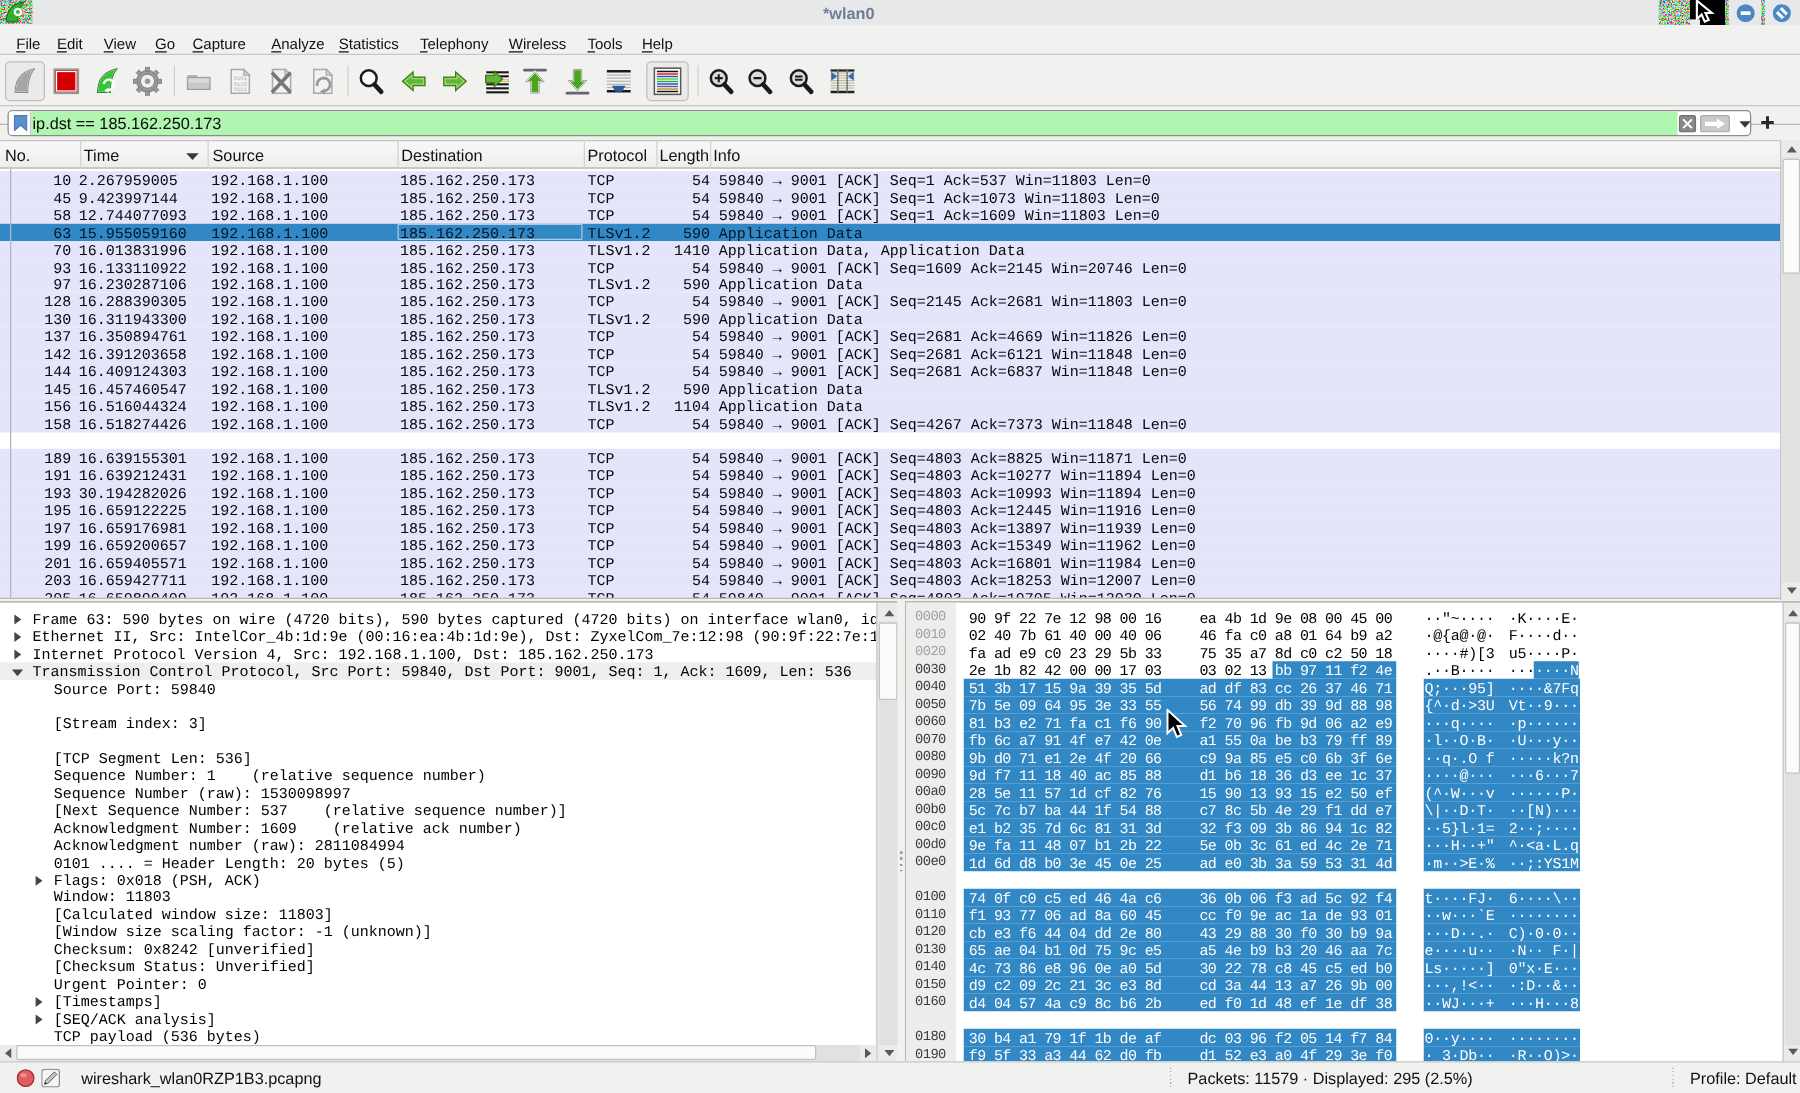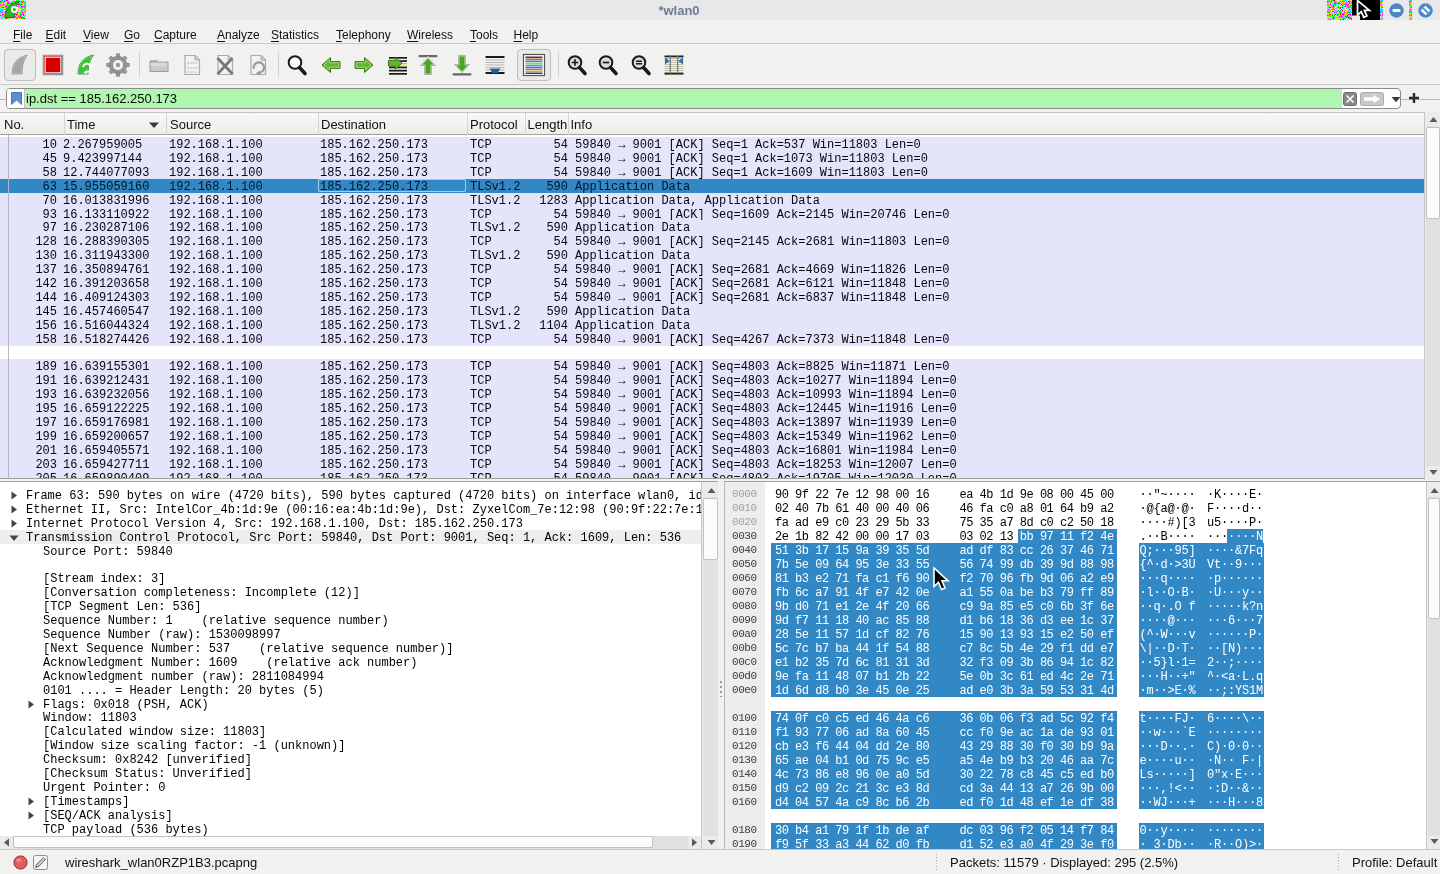--- a/index.html
+++ b/index.html
@@ -318,21 +318,21 @@
 <div id="plist" class="abs mono">
 <div class="prow" style="top:2.0px"><span class="pn">10</span><span class="pt">2.267959005</span><span class="ps">192.168.1.100</span><span class="pd">185.162.250.173</span><span class="pp">TCP</span><span class="pl">54</span><span class="pi">59840 → 9001 [ACK] Seq=1 Ack=537 Win=11803 Len=0</span>
 </div>
 <div class="prow" style="top:15.9px"><span class="pn">45</span><span class="pt">9.423997144</span><span class="ps">192.168.1.100</span><span class="pd">185.162.250.173</span><span class="pp">TCP</span><span class="pl">54</span><span class="pi">59840 → 9001 [ACK] Seq=1 Ack=1073 Win=11803 Len=0</span>
 </div>
 <div class="prow" style="top:29.8px"><span class="pn">58</span><span class="pt">12.744077093</span><span class="ps">192.168.1.100</span><span class="pd">185.162.250.173</span><span class="pp">TCP</span><span class="pl">54</span><span class="pi">59840 → 9001 [ACK] Seq=1 Ack=1609 Win=11803 Len=0</span>
 </div>
 <div class="prow sel" style="top:43.7px"><span class="pn">63</span><span class="pt">15.955059160</span><span class="ps">192.168.1.100</span><span class="pd">185.162.250.173</span><span class="pp">TLSv1.2</span><span class="pl">590</span><span class="pi">Application Data</span>
 <div style="position:absolute;left:318px;top:0px;width:148px;height:13px;border:1px solid #a8cbe8;border-radius:1px"></div>
 </div>
-<div class="prow" style="top:57.6px"><span class="pn">70</span><span class="pt">16.013831996</span><span class="ps">192.168.1.100</span><span class="pd">185.162.250.173</span><span class="pp">TLSv1.2</span><span class="pl">1283</span><span class="pi">Application Data, Application Data</span>
+<div class="prow" style="top:57.6px"><span class="pn">70</span><span class="pt">16.013831996</span><span class="ps">192.168.1.100</span><span class="pd">185.162.250.173</span><span class="pp">TLSv1.2</span><span class="pl">1410</span><span class="pi">Application Data, Application Data</span>
 </div>
 <div class="prow" style="top:71.5px"><span class="pn">93</span><span class="pt">16.133110922</span><span class="ps">192.168.1.100</span><span class="pd">185.162.250.173</span><span class="pp">TCP</span><span class="pl">54</span><span class="pi">59840 → 9001 [ACK] Seq=1609 Ack=2145 Win=20746 Len=0</span>
 </div>
 <div class="prow" style="top:85.4px"><span class="pn">97</span><span class="pt">16.230287106</span><span class="ps">192.168.1.100</span><span class="pd">185.162.250.173</span><span class="pp">TLSv1.2</span><span class="pl">590</span><span class="pi">Application Data</span>
 </div>
 <div class="prow" style="top:99.3px"><span class="pn">128</span><span class="pt">16.288390305</span><span class="ps">192.168.1.100</span><span class="pd">185.162.250.173</span><span class="pp">TCP</span><span class="pl">54</span><span class="pi">59840 → 9001 [ACK] Seq=2145 Ack=2681 Win=11803 Len=0</span>
 </div>
 <div class="prow" style="top:113.2px"><span class="pn">130</span><span class="pt">16.311943300</span><span class="ps">192.168.1.100</span><span class="pd">185.162.250.173</span><span class="pp">TLSv1.2</span><span class="pl">590</span><span class="pi">Application Data</span>
 </div>
 <div class="prow" style="top:127.1px"><span class="pn">137</span><span class="pt">16.350894761</span><span class="ps">192.168.1.100</span><span class="pd">185.162.250.173</span><span class="pp">TCP</span><span class="pl">54</span><span class="pi">59840 → 9001 [ACK] Seq=2681 Ack=4669 Win=11826 Len=0</span>
@@ -346,21 +346,21 @@
 <div class="prow" style="top:182.7px"><span class="pn">156</span><span class="pt">16.516044324</span><span class="ps">192.168.1.100</span><span class="pd">185.162.250.173</span><span class="pp">TLSv1.2</span><span class="pl">1104</span><span class="pi">Application Data</span>
 </div>
 <div class="prow" style="top:196.6px"><span class="pn">158</span><span class="pt">16.518274426</span><span class="ps">192.168.1.100</span><span class="pd">185.162.250.173</span><span class="pp">TCP</span><span class="pl">54</span><span class="pi">59840 → 9001 [ACK] Seq=4267 Ack=7373 Win=11848 Len=0</span>
 </div>
 <div class="prow" style="top:227px"><span class="pn">185</span><span class="pt">16.623626440</span><span class="ps">192.168.1.100</span><span class="pd">185.162.250.173</span><span class="pp">TLSv1.2</span><span class="pl">590</span><span class="pi">Application Data</span>
 </div>
 <div class="prow" style="top:224.4px"><span class="pn">189</span><span class="pt">16.639155301</span><span class="ps">192.168.1.100</span><span class="pd">185.162.250.173</span><span class="pp">TCP</span><span class="pl">54</span><span class="pi">59840 → 9001 [ACK] Seq=4803 Ack=8825 Win=11871 Len=0</span>
 </div>
 <div class="prow" style="top:238.3px"><span class="pn">191</span><span class="pt">16.639212431</span><span class="ps">192.168.1.100</span><span class="pd">185.162.250.173</span><span class="pp">TCP</span><span class="pl">54</span><span class="pi">59840 → 9001 [ACK] Seq=4803 Ack=10277 Win=11894 Len=0</span>
 </div>
-<div class="prow" style="top:252.2px"><span class="pn">193</span><span class="pt">16.639232056</span><span class="ps">192.168.1.100</span><span class="pd">185.162.250.173</span><span class="pp">TCP</span><span class="pl">54</span><span class="pi">59840 → 9001 [ACK] Seq=4803 Ack=10993 Win=11894 Len=0</span>
+<div class="prow" style="top:252.2px"><span class="pn">193</span><span class="pt">30.194282026</span><span class="ps">192.168.1.100</span><span class="pd">185.162.250.173</span><span class="pp">TCP</span><span class="pl">54</span><span class="pi">59840 → 9001 [ACK] Seq=4803 Ack=10993 Win=11894 Len=0</span>
 </div>
 <div class="prow" style="top:266.1px"><span class="pn">195</span><span class="pt">16.659122225</span><span class="ps">192.168.1.100</span><span class="pd">185.162.250.173</span><span class="pp">TCP</span><span class="pl">54</span><span class="pi">59840 → 9001 [ACK] Seq=4803 Ack=12445 Win=11916 Len=0</span>
 </div>
 <div class="prow" style="top:280.0px"><span class="pn">197</span><span class="pt">16.659176981</span><span class="ps">192.168.1.100</span><span class="pd">185.162.250.173</span><span class="pp">TCP</span><span class="pl">54</span><span class="pi">59840 → 9001 [ACK] Seq=4803 Ack=13897 Win=11939 Len=0</span>
 </div>
 <div class="prow" style="top:293.9px"><span class="pn">199</span><span class="pt">16.659200657</span><span class="ps">192.168.1.100</span><span class="pd">185.162.250.173</span><span class="pp">TCP</span><span class="pl">54</span><span class="pi">59840 → 9001 [ACK] Seq=4803 Ack=15349 Win=11962 Len=0</span>
 </div>
 <div class="prow" style="top:307.8px"><span class="pn">201</span><span class="pt">16.659405571</span><span class="ps">192.168.1.100</span><span class="pd">185.162.250.173</span><span class="pp">TCP</span><span class="pl">54</span><span class="pi">59840 → 9001 [ACK] Seq=4803 Ack=16801 Win=11984 Len=0</span>
 </div>
 <div class="prow" style="top:321.7px"><span class="pn">203</span><span class="pt">16.659427711</span><span class="ps">192.168.1.100</span><span class="pd">185.162.250.173</span><span class="pp">TCP</span><span class="pl">54</span><span class="pi">59840 → 9001 [ACK] Seq=4803 Ack=18253 Win=12007 Len=0</span>
@@ -397,22 +397,20 @@
 <span class="dtxt" style="left:26px">Internet Protocol Version 4, Src: 192.168.1.100, Dst: 185.162.250.173</span></div>
 <div class="drow sel" style="top:47.7px">
 <svg class="abs" style="left:9px;top:4px" width="10" height="8">
         <path d="M0.5 1.5 h9 l-4.5 5.5 Z" fill="#444"></path>
       </svg>
 <span class="dtxt" style="left:26px">Transmission Control Protocol, Src Port: 59840, Dst Port: 9001, Seq: 1, Ack: 1609, Len: 536</span></div>
 <div class="drow" style="top:61.6px">
 <span class="dtxt" style="left:43px">Source Port: 59840</span></div>
 <div class="drow" style="top:89.4px">
 <span class="dtxt" style="left:43px">[Stream index: 3]</span></div>
-<div class="drow" style="top:103.3px">
-<span class="dtxt" style="left:43px">[Conversation completeness: Incomplete (12)]</span></div>
 <div class="drow" style="top:117.2px">
 <span class="dtxt" style="left:43px">[TCP Segment Len: 536]</span></div>
 <div class="drow" style="top:131.1px">
 <span class="dtxt" style="left:43px">Sequence Number: 1    (relative sequence number)</span></div>
 <div class="drow" style="top:145.0px">
 <span class="dtxt" style="left:43px">Sequence Number (raw): 1530098997</span></div>
 <div class="drow" style="top:158.9px">
 <span class="dtxt" style="left:43px">[Next Sequence Number: 537    (relative sequence number)]</span></div>
 <div class="drow" style="top:172.8px">
 <span class="dtxt" style="left:43px">Acknowledgment Number: 1609    (relative ack number)</span></div>

